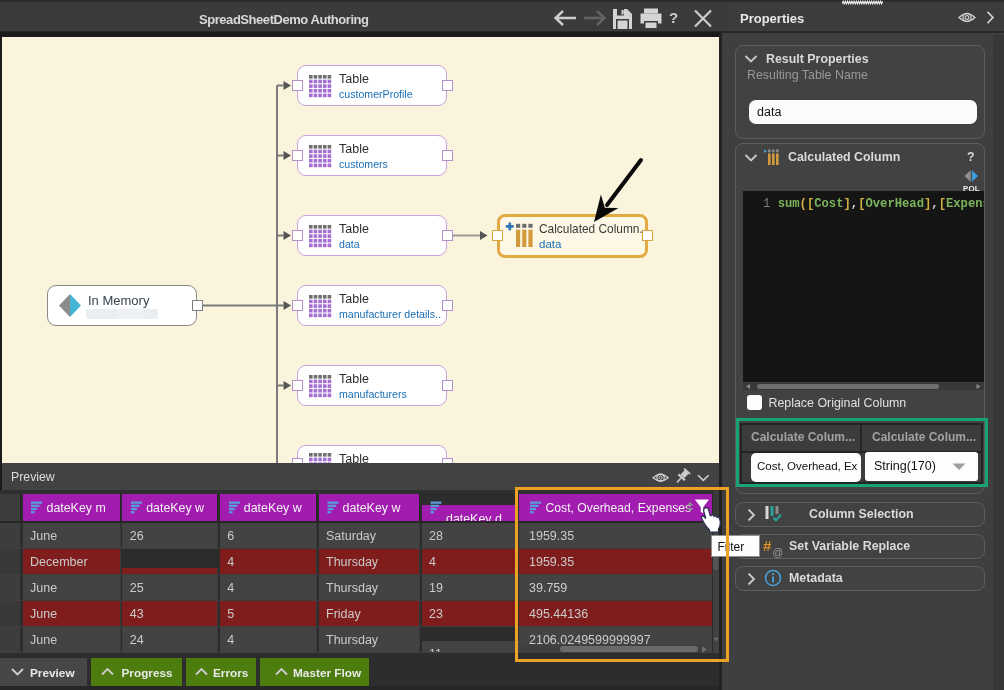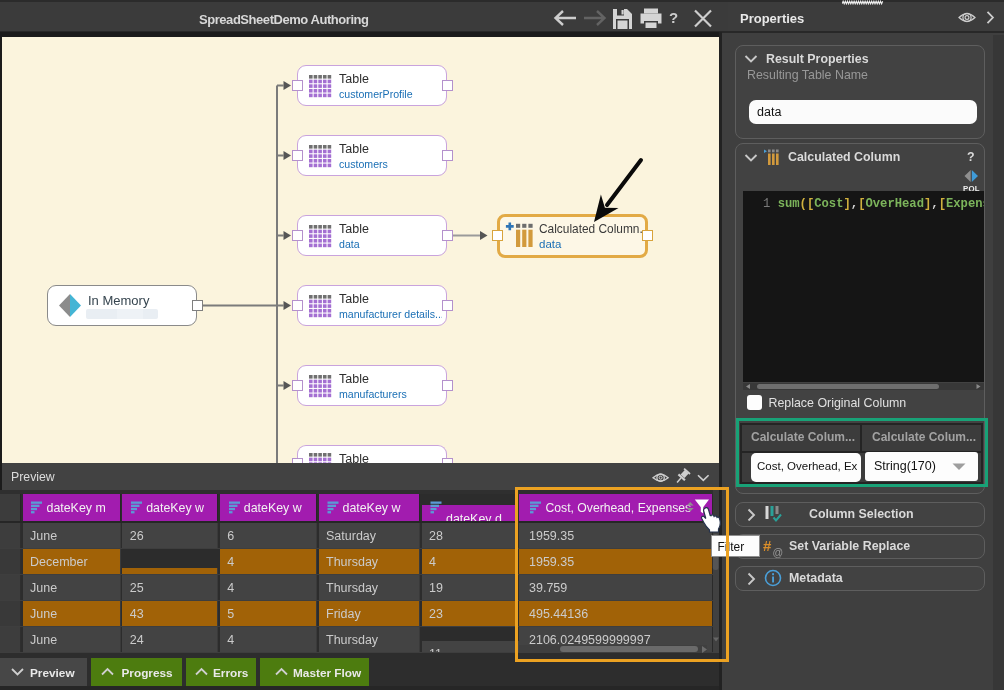--- a/index.html
+++ b/index.html
@@ -189,21 +189,21 @@
   <path d="M58 12.2 L63.3 17.4 L68.6 12.2" stroke="#cfcfcf" stroke-width="1.6" fill="none"></path>
 </svg>
 
 <div id="ptable">
 <style>
 .hcell { position:absolute; top:494px; height:39px; background:#a21caf; border-right:1.5px solid #262626; overflow:hidden; white-space:nowrap; }
 .hcell .ht { position:absolute; left:24px; top:6.5px; font-size:12.4px; color:#f2f2f2; }
 .cell { position:absolute; height:26.2px; border-right:1.5px solid #3a3a3a; overflow:hidden; }
 .cell .ct { position:absolute; left:7.5px; top:6px; font-size:12.5px; color:#cbcbcb; white-space:nowrap; }
 .rowA { background:#434343; }
-.rowB { background:#a16207; }
+.rowB { background:#7f1d1d; }
 </style>
 <div class="abs" style="left:0;top:490px;width:719px;height:4px;background:#2f2f2f;"></div>
 
 <div class="abs" style="left:0;top:494px;width:21px;height:27px;background:#3c3c3c;border-right:1.5px solid #262626;"></div>
 <div class="hcell" style="left:22.5px;width:98.2px;">
       <div class="ht">dateKey m</div>
     </div>
 <div class="hcell" style="left:122.2px;width:96.1px;">
       <div class="ht">dateKey w</div>
     </div>

